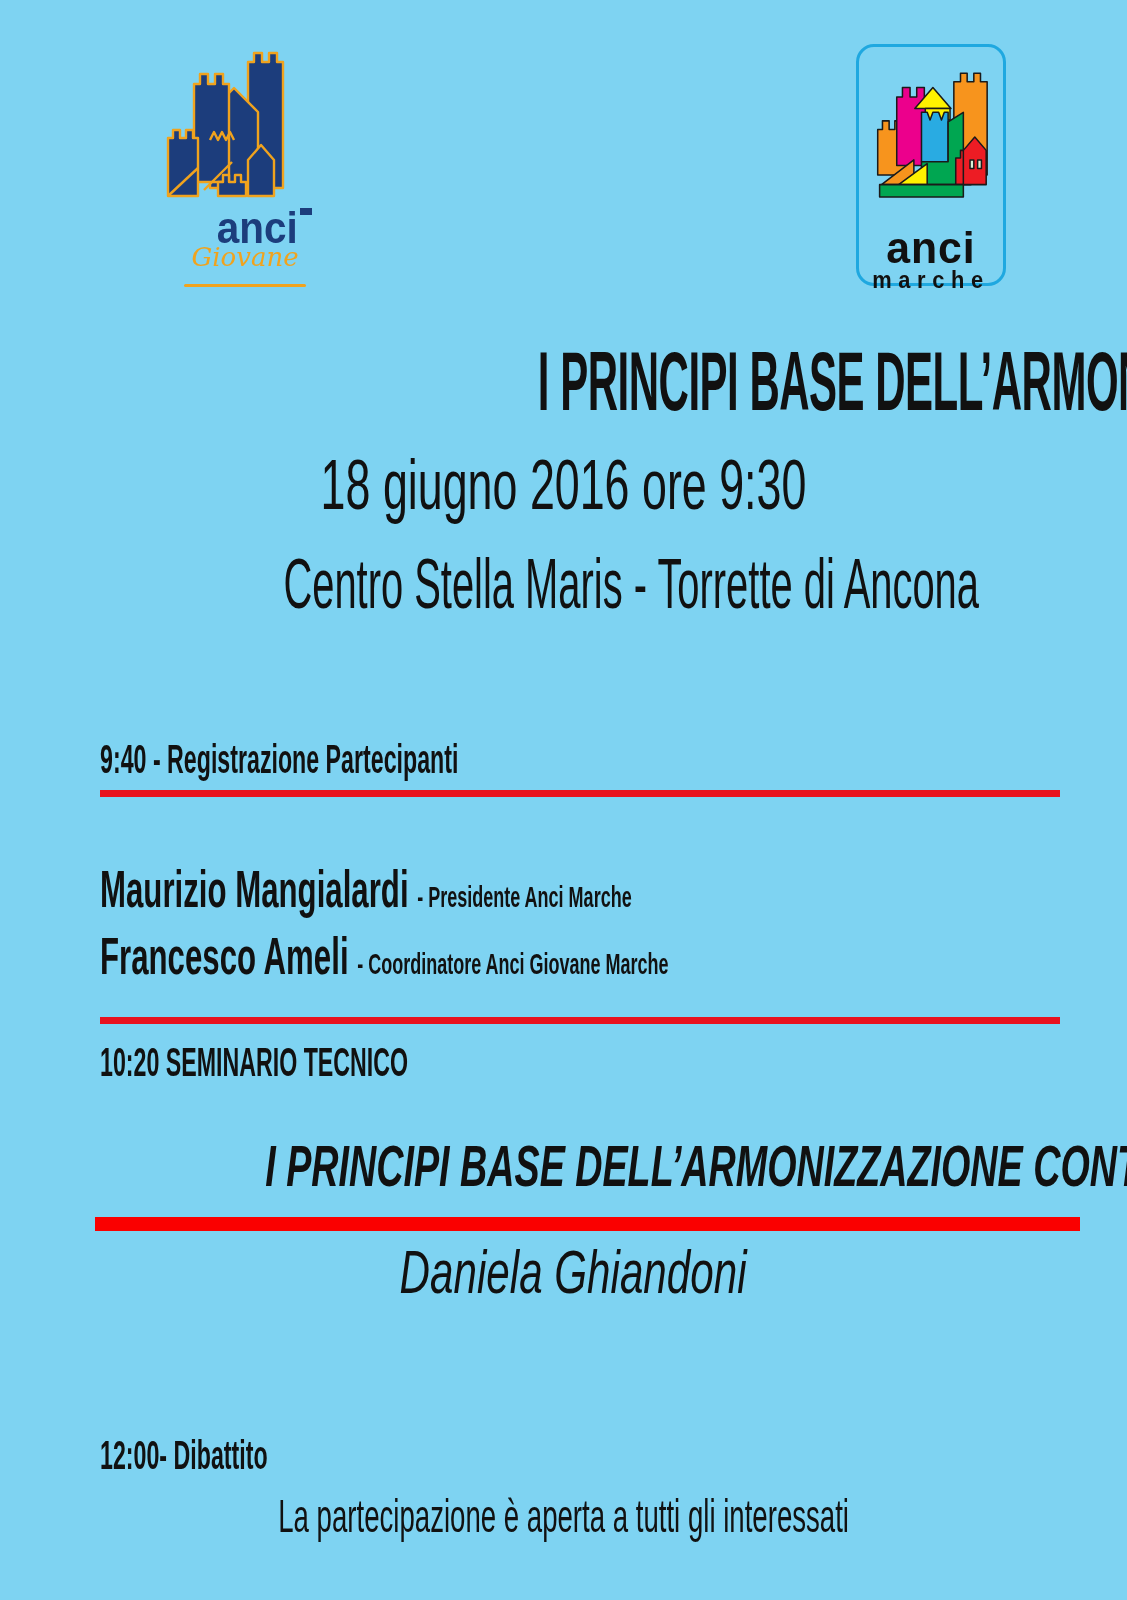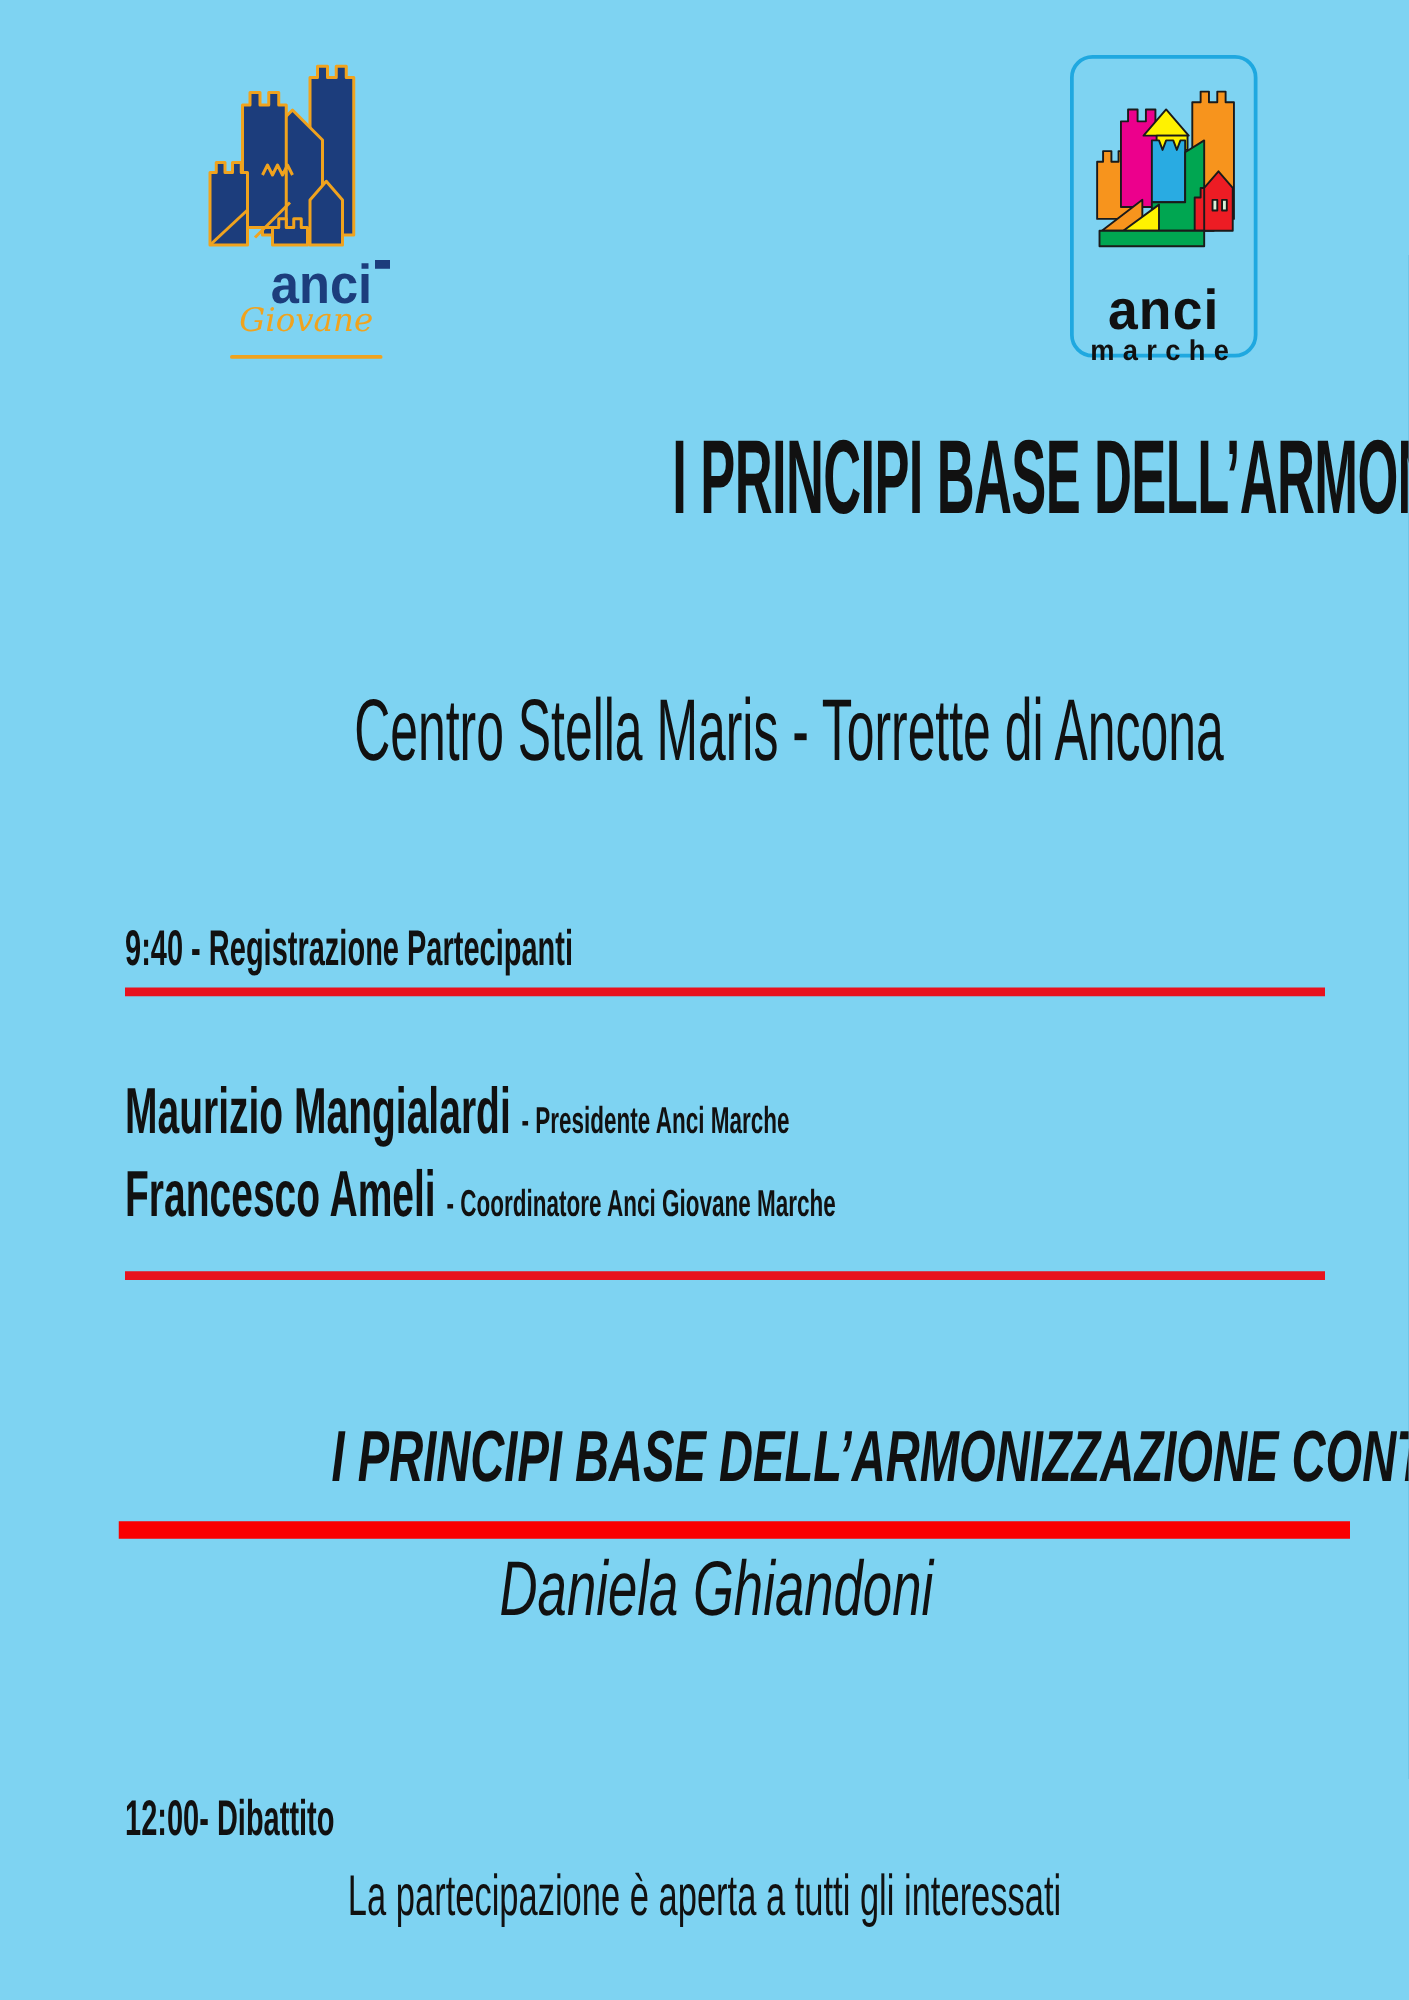--- a/index.html
+++ b/index.html
@@ -109,20 +109,23 @@
         <rect x="8" y="132" width="88" height="13" fill="#00a651"></rect>
       </g>
     </svg>
     <div class="anci-txt">anci</div>
     <div class="marche-txt">marche</div>
   </div>
 
   <div class="cwrap" style="top:339px;">
     <span class="cond t-main">I PRINCIPI BASE DELL’ARMONIZZAZIONE CONTABILE</span>
   </div>
+  <div class="cwrap" style="top:450px;">
+    <span class="cond t-date">18 giugno 2016 ore 9:30</span>
+  </div>
   <div class="cwrap" style="top:549px;padding-left:21px;">
     <span class="cond t-venue">Centro Stella Maris - Torrette di Ancona</span>
   </div>
 
   <div class="lwrap" style="left:100px;top:739px;">
     <span class="cond t-item">9:40 - Registrazione Partecipanti</span>
   </div>
   <div class="rule-thin" style="left:100px;top:790px;width:960px;"></div>
 
 
@@ -133,20 +136,23 @@
     </span>
   </div>
   <div class="lwrap" style="left:100px;top:930px;">
     <span class="cond t-speaker">
       <span>Francesco Ameli</span>
       <span class="role">- Coordinatore Anci Giovane Marche</span>
     </span>
   </div>
   <div class="rule-thin" style="left:100px;top:1017px;width:960px;"></div>
 
+  <div class="lwrap" style="left:100px;top:1042px;">
+    <span class="cond t-item">10:20 SEMINARIO TECNICO</span>
+  </div>
 
   <div class="cwrap" style="top:1137px;">
     <span class="cond t-seminar">I PRINCIPI BASE DELL’ARMONIZZAZIONE CONTABILE</span>
   </div>
   <div class="rule-thick" style="left:95px;top:1217px;width:985px;"></div>
 
   <div class="cwrap" style="top:1241px;margin-left:10px;">
     <span class="cond t-presenter">Daniela Ghiandoni</span>
   </div>
 

